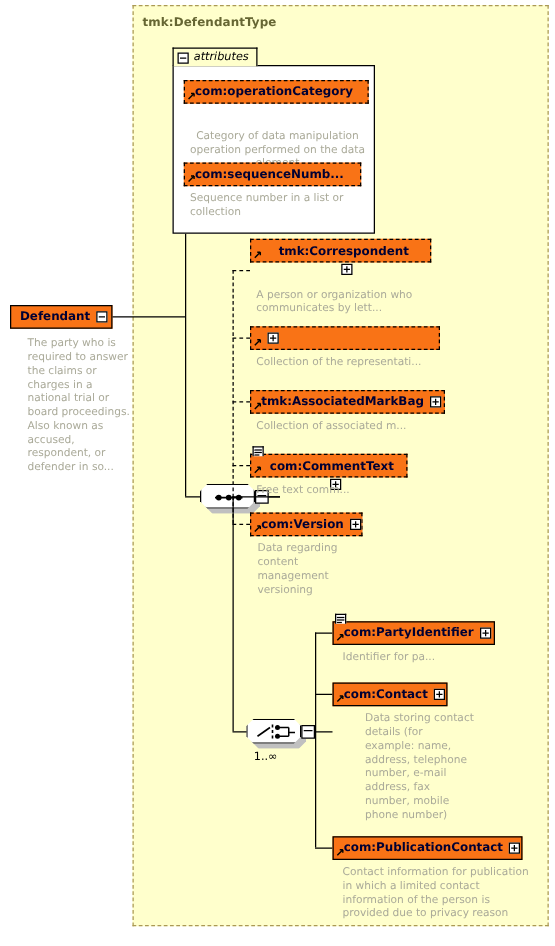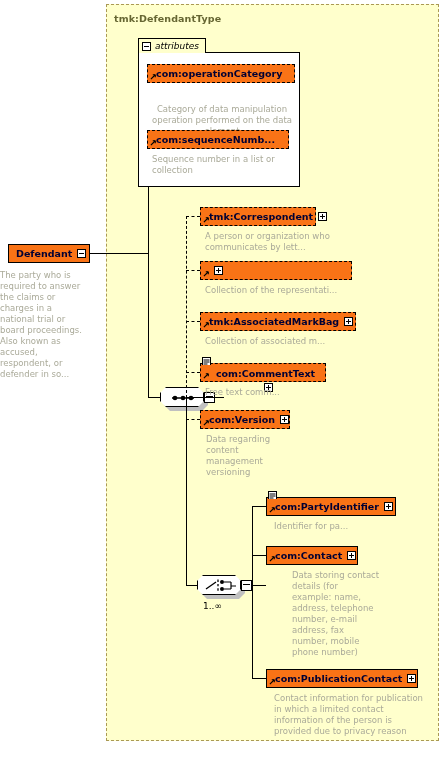--- a/index.html
+++ b/index.html
@@ -144,21 +144,21 @@
 <div id="stage">
 
   <div class="type-box" style="left:106px;top:4px;width:333px;height:737px;"></div>
   <div class="type-title" style="left:114px;top:13px;">tmk:DefendantType</div>
 
   <div class="node-shadow" style="left:11px;top:248px;width:82px;height:16px;"></div>
   <div class="node solid" style="left:8px;top:244px;width:82px;height:19px;padding-left:7px;">
     <span class="nlabel">Defendant</span>
     <span class="pm"></span>
   </div>
-  <div class="anno" style="left:0;top:270px;width:82px;">The party who is required to answer the claims or charges in a national trial or board proceedings. Also known as accused, respondent, or defender in so...</div>
+  <div class="anno" style="left:22px;top:270px;width:82px;">The party who is required to answer the claims or charges in a national trial or board proceedings. Also known as accused, respondent, or defender in so...</div>
 
   <div class="ln h-solid" style="left:90px;top:253px;width:58px;"></div>
 
   <div class="ln v-solid" style="left:148px;top:105px;height:292px;"></div>
 
   <div class="ln h-solid" style="left:148px;top:105px;width:8px;"></div>
 
   <div class="ln h-solid" style="left:148px;top:397px;width:12px;"></div>
 
   <div class="attr-panel" style="left:138px;top:52px;width:162px;height:135px;"></div>
@@ -200,21 +200,21 @@
     <div class="pm" style="position:absolute;left:44px;top:5px;width:11px;height:11px;"></div>
   </div>
 
   <div class="ln h-solid" style="left:215px;top:397px;width:9px;"></div>
 
   <div class="ln v-dash" style="left:186px;top:216px;height:182px;"></div>
   <div class="ln h-solid" style="left:186px;top:397px;width:38px;"></div>
 
   <div class="ln h-dash" style="left:186px;top:216px;width:14px;"></div>
   <div class="node-shadow" style="left:204px;top:211px;width:126px;height:16px;"></div>
-  <div class="node dashed" style="left:200px;top:207px;width:116px;">
+  <div class="node dashed" style="left:200px;top:191px;width:145px;flex-direction:column;">
     <svg class="arrow-glyph" viewBox="0 0 8 8">
       <path d="M1 7 L6 2" stroke="#000" stroke-width="1.3" fill="none"></path>
       <path d="M6 2 L3.2 2 M6 2 L6 4.8" stroke="#000" stroke-width="1.3" fill="none"></path>
     </svg>
     <span class="nlabel">tmk:Correspondent</span>
     <span class="pm plus"></span>
   </div>
   <div class="anno" style="left:205px;top:231px;width:130px;">A person or organization who communicates by lett...</div>
 
   <div class="ln h-dash" style="left:186px;top:270px;width:14px;"></div>

